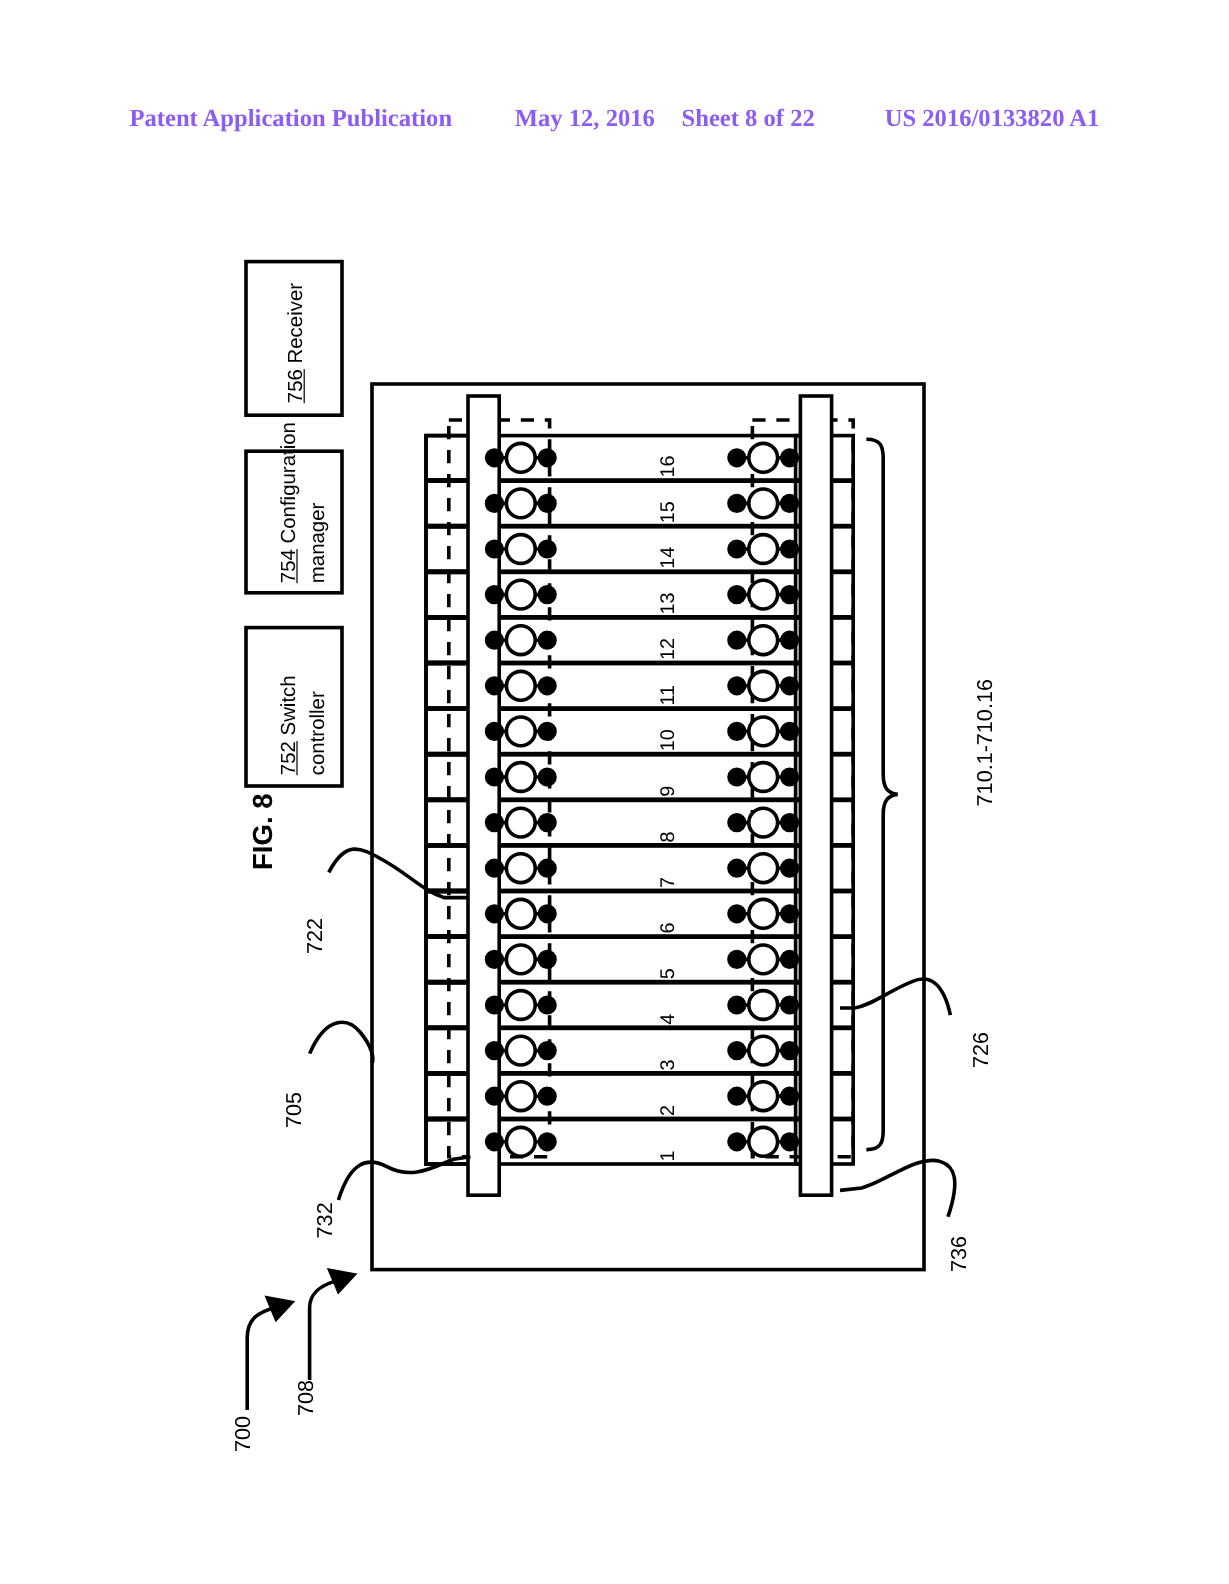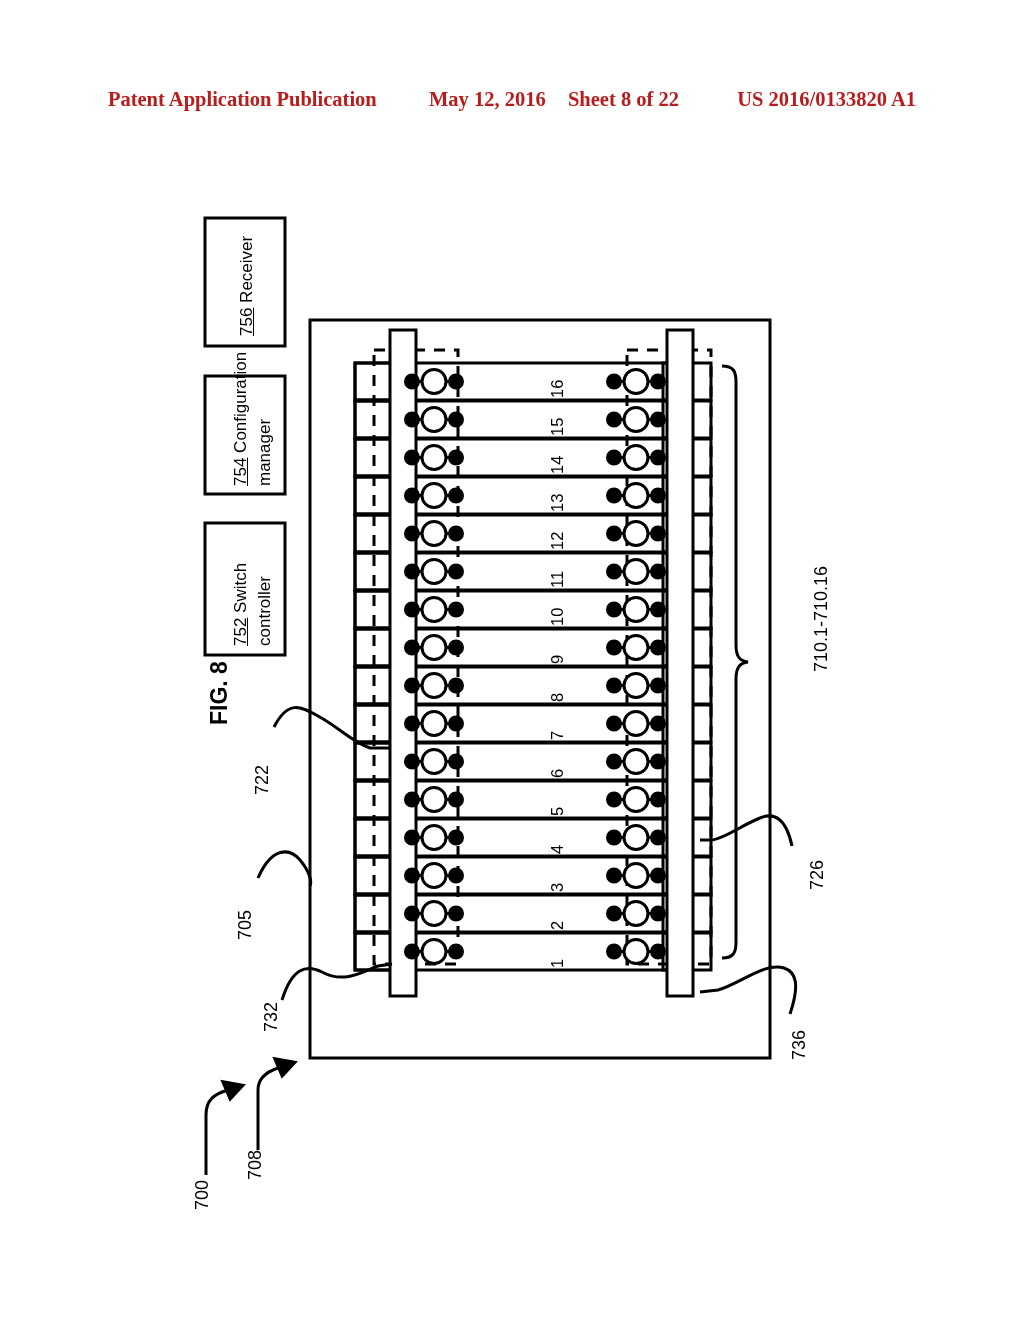--- a/index.html
+++ b/index.html
@@ -18,21 +18,21 @@
   
   #pub-header {
     position: absolute;
     top: 88px;
     left: 0;
     width: 1024px;
     text-align: center;
     font-family: "Liberation Serif", serif;
     font-weight: bold;
     font-size: 20.5px;
-    color: #b91c1c;
+    color: #8b5cf6;
     white-space: nowrap;
     letter-spacing: 0px;
   }
   #pub-header .seg { display: inline-block; }
   #pub-header .gap-a { display: inline-block; width: 42px; }
   #pub-header .gap-b { display: inline-block; width: 12px; }
   #pub-header .gap-c { display: inline-block; width: 48px; }
 
   
   #drawing {

